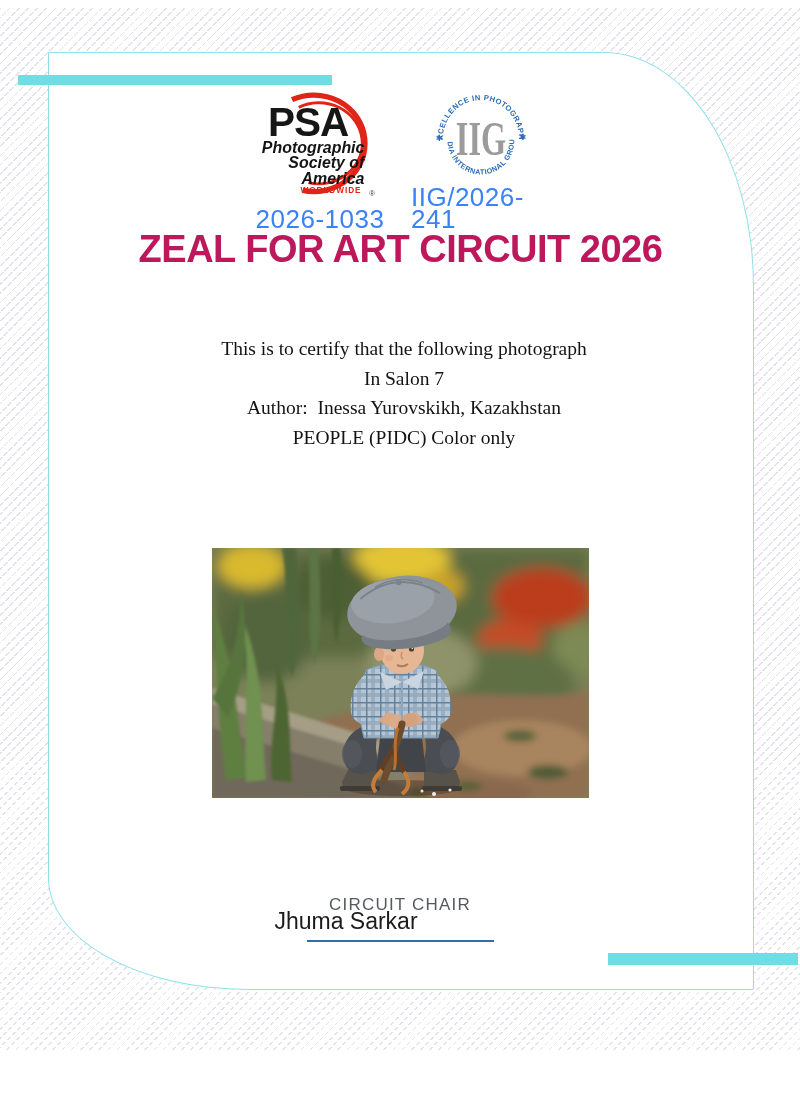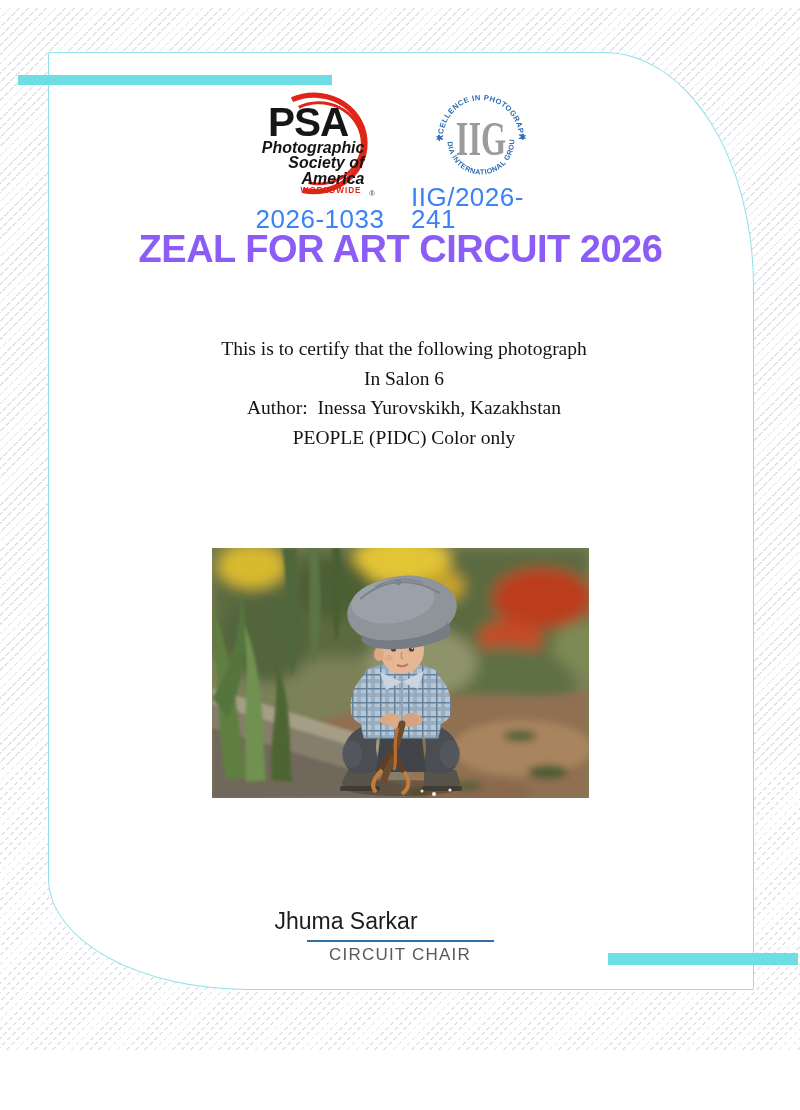--- a/index.html
+++ b/index.html
@@ -42,35 +42,35 @@
             fill:#9b9b9b;text-anchor:middle;}
 
   
   .gpf-band{font-family:"Liberation Sans",sans-serif;font-size:6.6px;fill:#2c2c2c;
             text-anchor:middle;letter-spacing:.2px;}
   .gpf-tagline{font-family:"DejaVu Serif",serif;font-style:italic;font-size:10px;
                color:#4a4a4a;line-height:12px;margin-top:1px;}
 
   .title{position:absolute;left:48px;top:228px;width:705px;margin:0;text-align:center;
          font-family:"Liberation Sans",sans-serif;font-weight:bold;font-size:38px;
-         letter-spacing:-.5px;color:#8b5cf6;}
+         letter-spacing:-.5px;color:#be185d;}
 
   .body-text{position:absolute;left:48px;top:334px;width:705px;text-align:center;
              font-family:"Liberation Serif",serif;font-size:19.5px;line-height:29.5px;
              color:#131313;}
   .bline{white-space:pre-wrap;padding-left:7px;}
 
   .photo{position:absolute;left:212px;top:548px;width:377px;height:250px;overflow:hidden;
          background:#7c8158;}
   .photo svg{display:block;}
 
   .sig-name{position:absolute;left:0;top:908px;width:692px;text-align:center;
             font-size:23px;color:#1c1c1e;}
   .sig-line{position:absolute;left:307px;top:940px;width:187px;height:2px;background:#2f6ea6;}
-  .sig-role{position:absolute;left:0;top:945px;width:800px;text-align:center;
+  .sig-role{position:absolute;left:0;top:895px;width:800px;text-align:center;
             font-size:17px;letter-spacing:1.2px;color:#56595e;}
 </style>
 </head>
 <body>
 
 <div class="page">
   <div class="stripes"></div>
   <div class="card"></div>
   <div class="bar bar-top"></div>
   <div class="bar bar-bottom"></div>
@@ -105,21 +105,21 @@
       </svg>
       <div class="logo-number">IIG/2026-241</div>
     </div>
 
   </div>
 
   <h1 class="title">ZEAL FOR ART CIRCUIT 2026</h1>
 
   <div class="body-text">
     <div class="bline">This is to certify that the following photograph</div>
-    <div class="bline">In Salon 6</div>
+    <div class="bline">In Salon 7</div>
     <div class="bline">Author:  Inessa Yurovskikh, Kazakhstan</div>
     <div class="bline">PEOPLE (PIDC) Color only</div>
   </div>
 
   <div class="photo">
     <svg viewBox="0 0 377 250" width="377" height="250" xmlns="http://www.w3.org/2000/svg">
       <defs>
         <filter id="blurBg" x="-20%" y="-20%" width="140%" height="140%">
             <feGaussianBlur stdDeviation="7"></feGaussianBlur>
           </filter>

